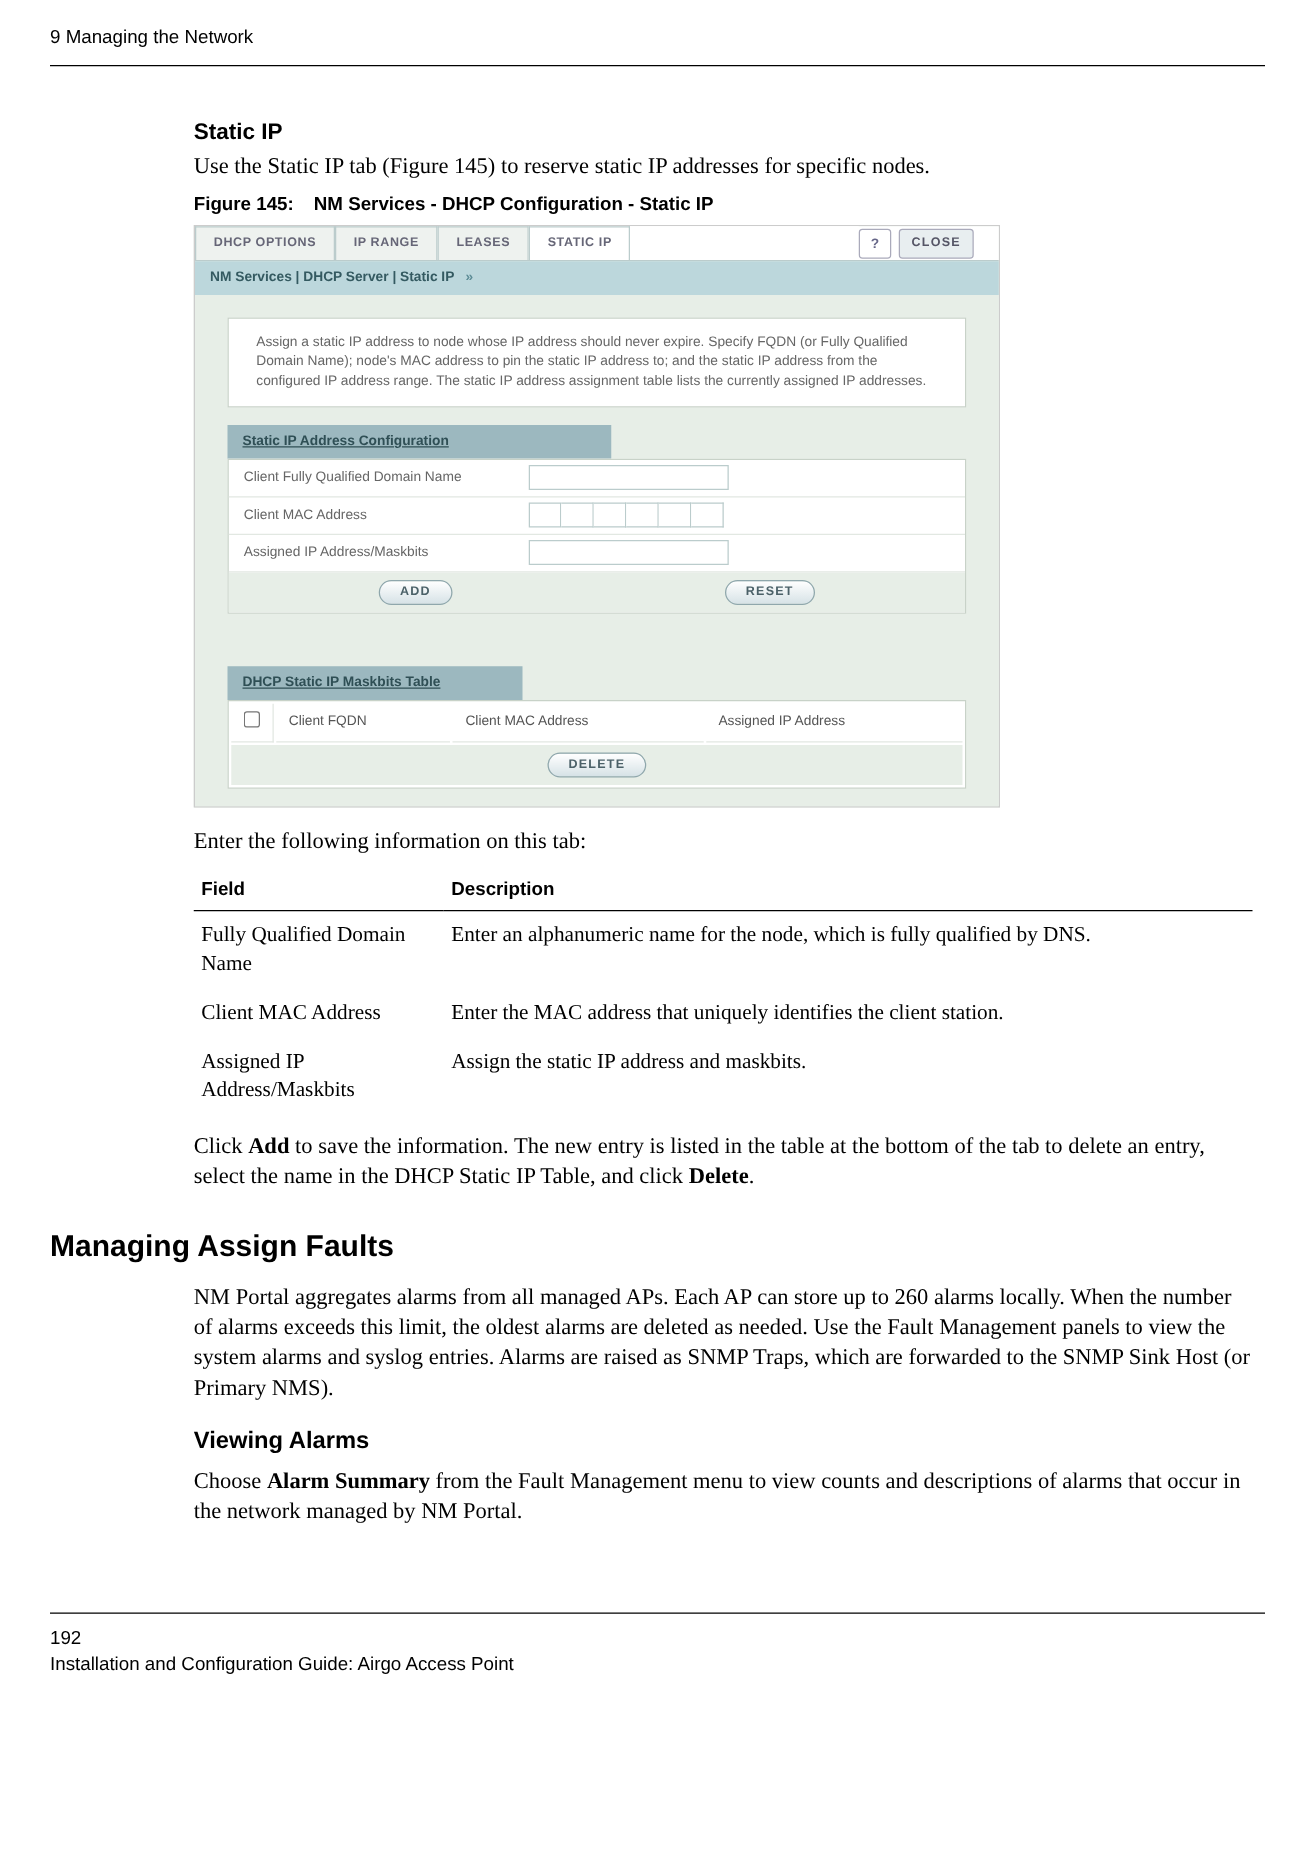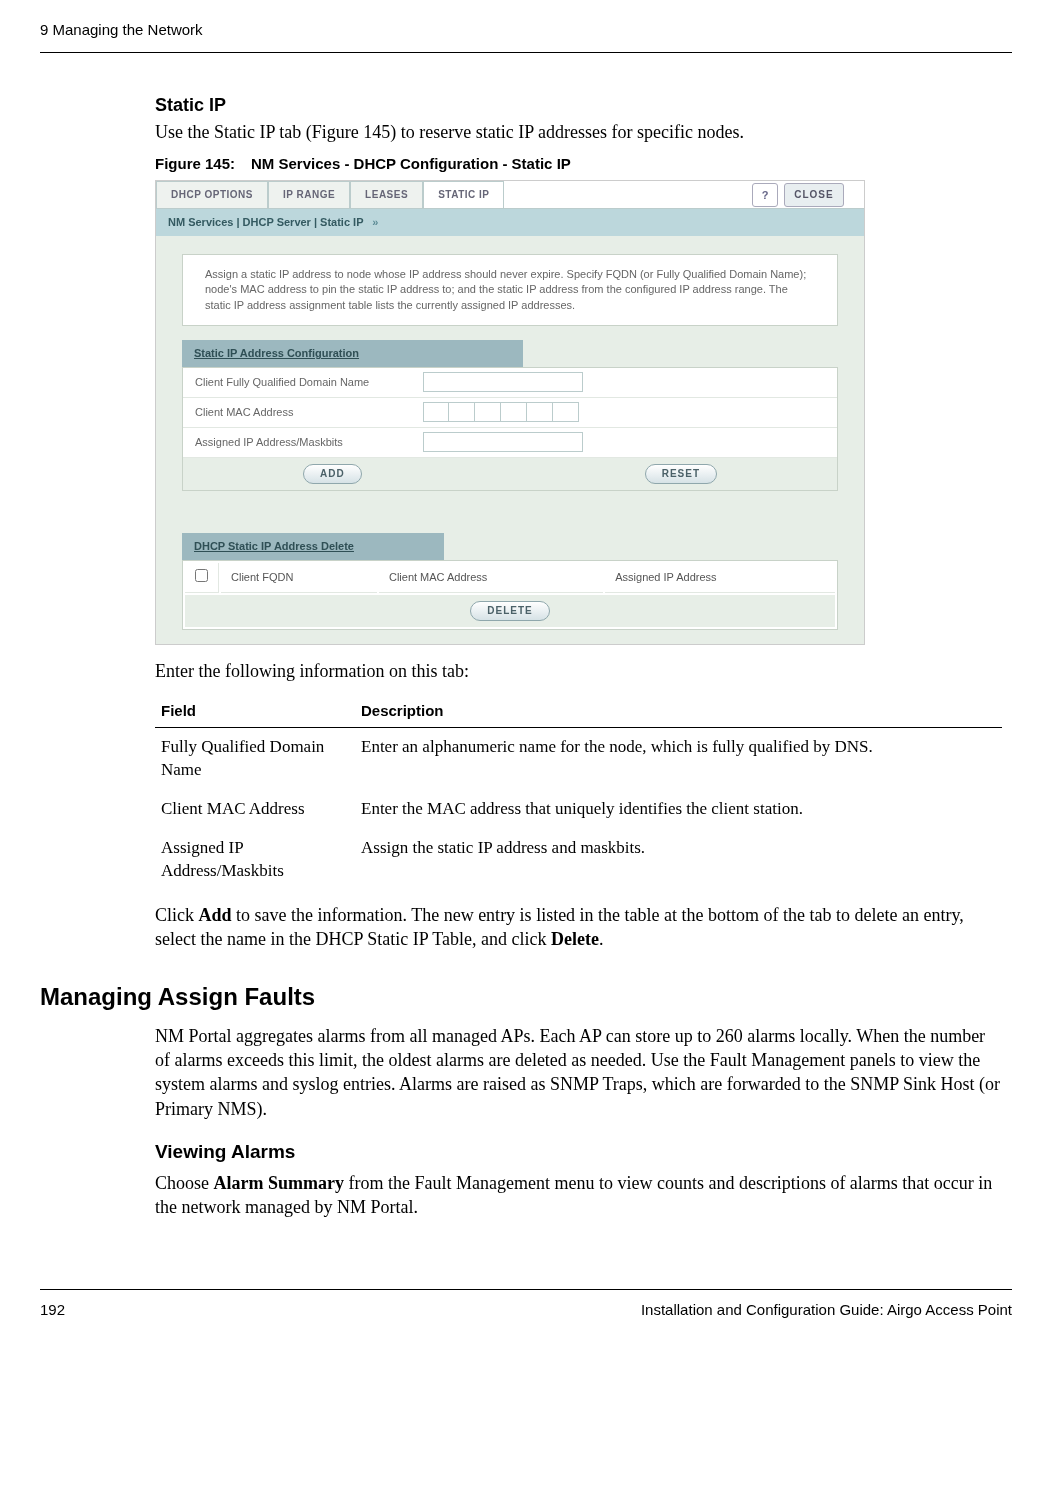--- a/index.html
+++ b/index.html
@@ -25,21 +25,21 @@
   .content-indent {
     margin-left: 115px;
     margin-right: 10px;
   }
   .bold { font-weight: bold; font-family: Arial, Helvetica, sans-serif; }
   .figcap { font-family: Arial, Helvetica, sans-serif; font-weight: bold; font-size: 15px; margin-top: 10px; margin-bottom: 6px; }
   .figcap .figlabel { margin-right: 16px; }
   .screenshot {
     background: #ebf2eb;
     border: 1px solid #ccc;
-    width: 710px;
+    width: 645px;
     padding: 0;
     font-family: Verdana, Geneva, sans-serif;
     font-size: 11px;
     color: #556;
   }
   .ss-tabs {
     display: flex;
     align-items: stretch;
     background: #fff;
     height: 28px;
@@ -201,20 +201,21 @@
     margin-bottom: 6px;
   }
   .footer {
     display: flex;
     justify-content: space-between;
     font-family: Arial, Helvetica, sans-serif;
     font-size: 15px;
     border-top: 1px solid #000;
     padding-top: 10px;
     margin-top: 70px;
+    flex-direction: column;
   }
   p.body { margin-bottom: 10px; }
 </style>
 </head>
 <body>
 
 <div class="header-line">
   <span>9  Managing the Network</span>
 </div>
 
@@ -268,21 +269,21 @@
           <span style="width:120px"></span>
           <span class="ss-pill-btn">ADD</span>
           <span style="flex:1"></span>
           <span class="ss-pill-btn">RESET</span>
           <span style="width:120px"></span>
         </div>
       </div>
 
       <div style="height:28px"></div>
 
-      <div class="ss-section-title" style="width:40%;">DHCP Static IP Address Delete</div>
+      <div class="ss-section-title" style="width:40%;">DHCP Static IP Maskbits Table</div>
       <table class="ss-table">
         <tbody>
             <tr>
           <th class="cbcell"><input type="checkbox" style=""></th>
           <th>Client FQDN</th>
           <th>Client MAC Address</th>
           <th>Assigned IP Address</th>
         </tr>
         <tr class="action-row">
           <td colspan="4">

